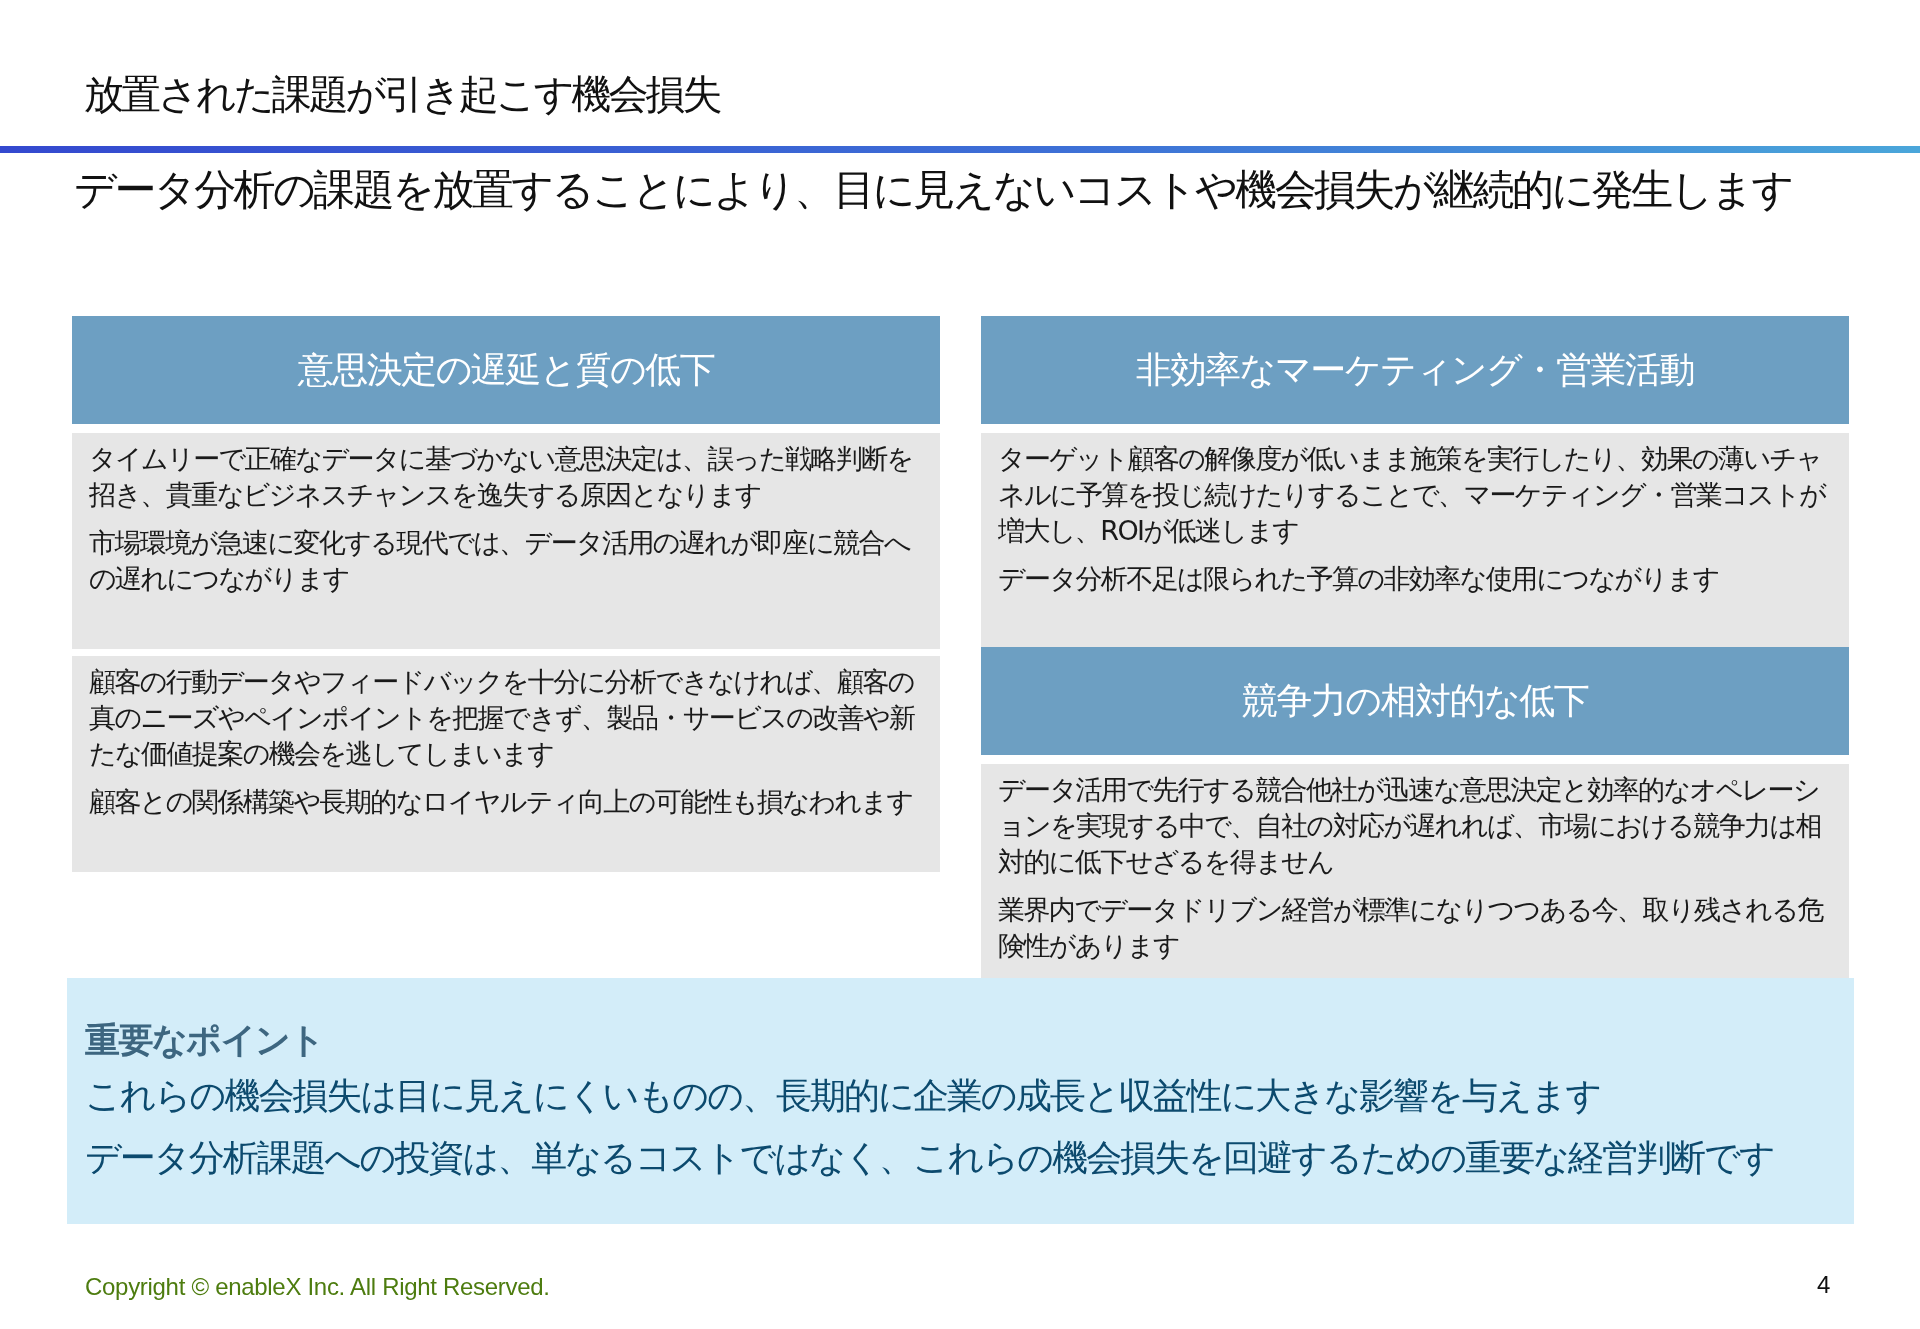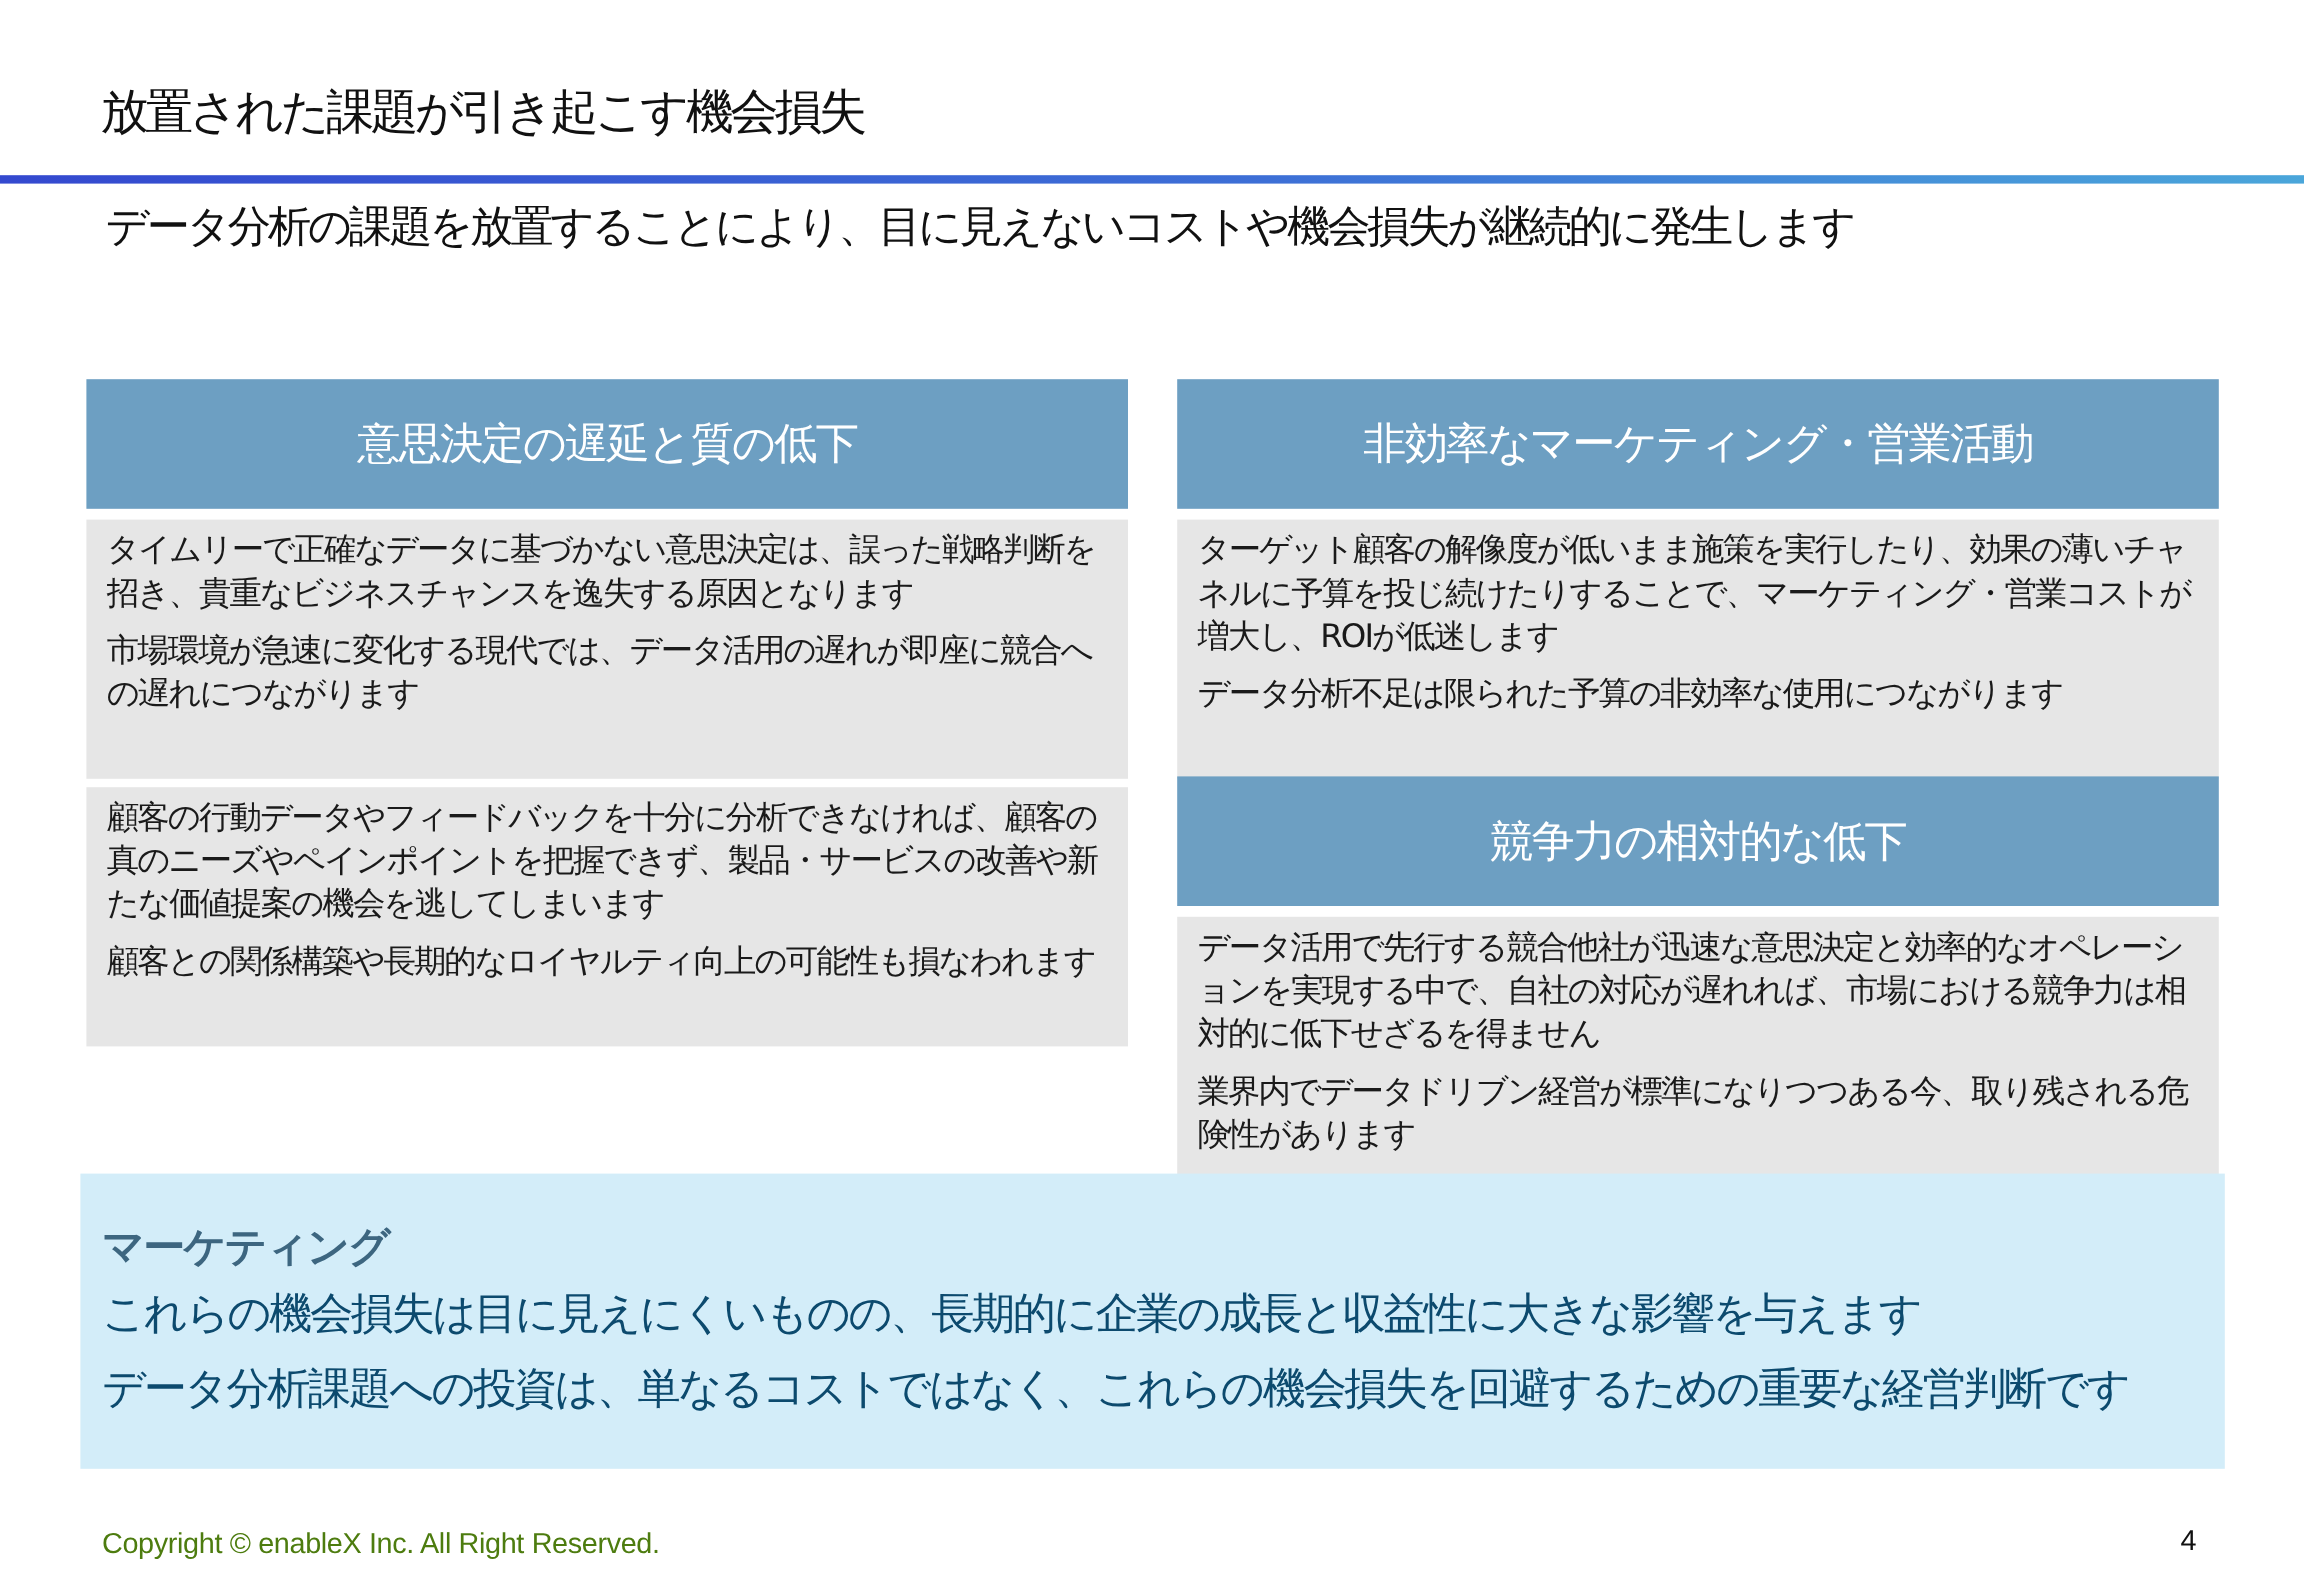--- a/index.html
+++ b/index.html
@@ -28,23 +28,23 @@
     .title-bar {
       position: absolute;
       left: 0;
       top: 146px;
       width: 1920px;
       height: 7px;
       background: linear-gradient(to right, #3449cf 0%, #3d6fd6 55%, #4aa6da 100%);
     }
     .slide-subtitle {
       position: absolute;
-      left: 88px;
+      left: 74px;
       top: 164px;
-      font-size: 36px;
+      font-size: 42px;
       line-height: 52px;
       letter-spacing: -2.6px;
       white-space: nowrap;
       color: #111111;
     }
     .card {
       position: absolute;
       width: 868px;
     }
     .card-header {
@@ -158,21 +158,21 @@
 
   <div class="card" id="card-3">
     <div class="card-header">競争力の相対的な低下</div>
     <div class="card-body">
       <p>データ活用で先行する競合他社が迅速な意思決定と効率的なオペレーションを実現する中で、自社の対応が遅れれば、市場における競争力は相対的に低下せざるを得ません</p>
       <p>業界内でデータドリブン経営が標準になりつつある今、取り残される危険性があります</p>
     </div>
   </div>
 
   <div class="point-box">
-    <div class="point-heading">マーケティング</div>
+    <div class="point-heading">重要なポイント</div>
     <div class="point-line">これらの機会損失は目に見えにくいものの、長期的に企業の成長と収益性に大きな影響を与えます</div>
     <div class="point-line">データ分析課題への投資は、単なるコストではなく、これらの機会損失を回避するための重要な経営判断です</div>
   </div>
 
   <div class="footer-copyright">Copyright © enableX Inc. All Right Reserved.</div>
   <div class="footer-page">4</div>
 
 </div>
 
 </body></html>

